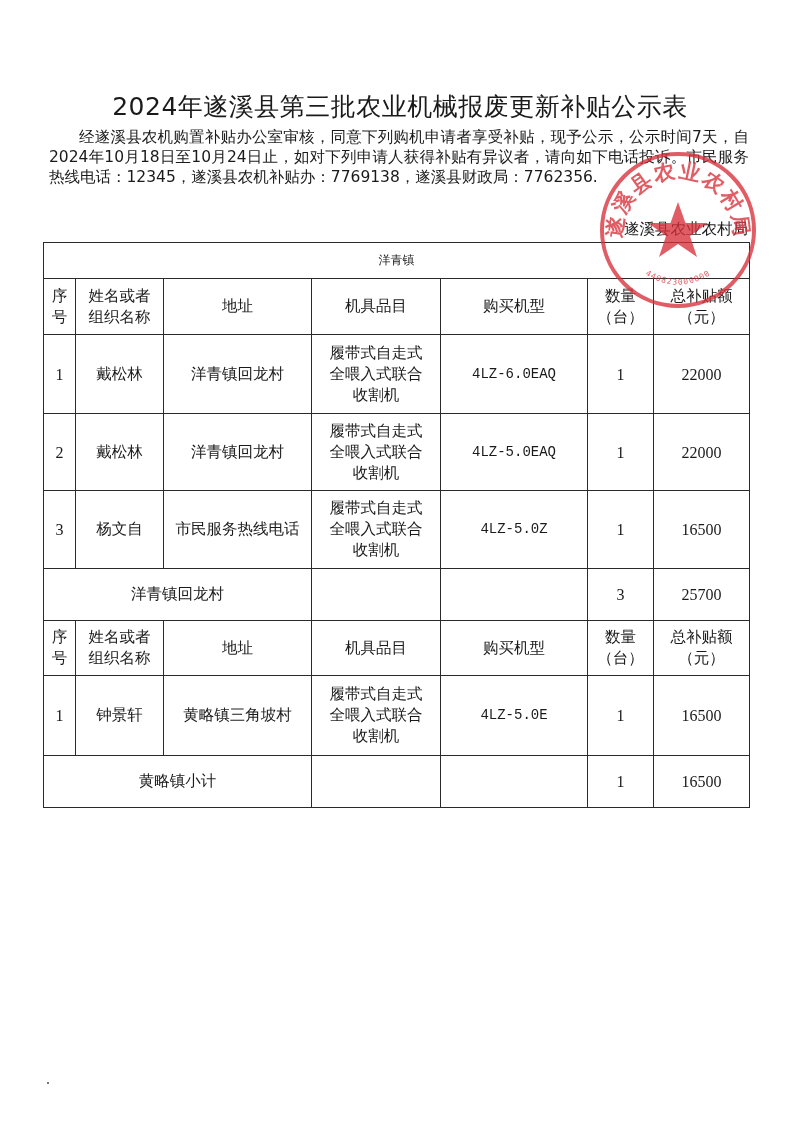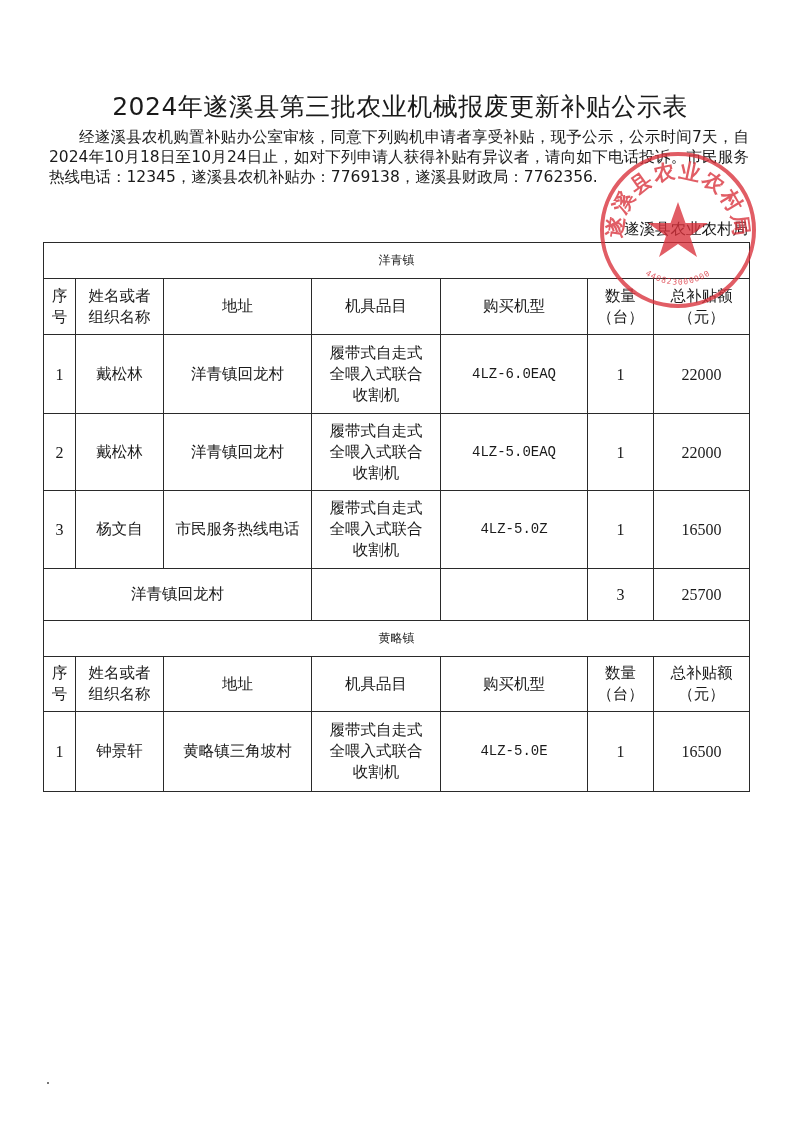--- a/index.html
+++ b/index.html
@@ -124,23 +124,20 @@
       <td class="num">16500</td>
     </tr>
     <tr style="height:52px">
       <td colspan="3">洋青镇回龙村</td>
       <td></td>
       <td></td>
       <td class="num">3</td>
       <td class="num">25700</td>
     </tr>
 
-    <tr class="sec" style="height:36px">
-      <td colspan="7">黄略镇</td>
-    </tr>
     <tr style="height:55px">
       <td>
           <div>序</div>
           <div>号</div>
         </td>
       <td>
           <div>姓名或者</div>
           <div>组织名称</div>
         </td>
       <td>地址</td>
@@ -161,20 +158,27 @@
       <td>黄略镇三角坡村</td>
       <td>
           <div>履带式自走式</div>
           <div>全喂入式联合</div>
           <div>收割机</div>
         </td>
       <td class="model">4LZ-5.0E</td>
       <td class="num">1</td>
       <td class="num">16500</td>
     </tr>
+    <tr style="height:52px">
+      <td colspan="3">黄略镇小计</td>
+      <td></td>
+      <td></td>
+      <td class="num">1</td>
+      <td class="num">16500</td>
+    </tr>
 
   </tbody>
 </table>
 
 <svg class="stamp" viewBox="0 0 160 160">
   <defs>
     <path id="arcTop" d="M 24 84 A 56 56 0 1 1 136 84"></path>
     <path id="arcBottom" d="M 34 112 A 58 58 0 0 0 126 112"></path>
   </defs>
   <circle cx="80" cy="80" r="76" fill="none" stroke="#d9303a" stroke-width="4"></circle>

